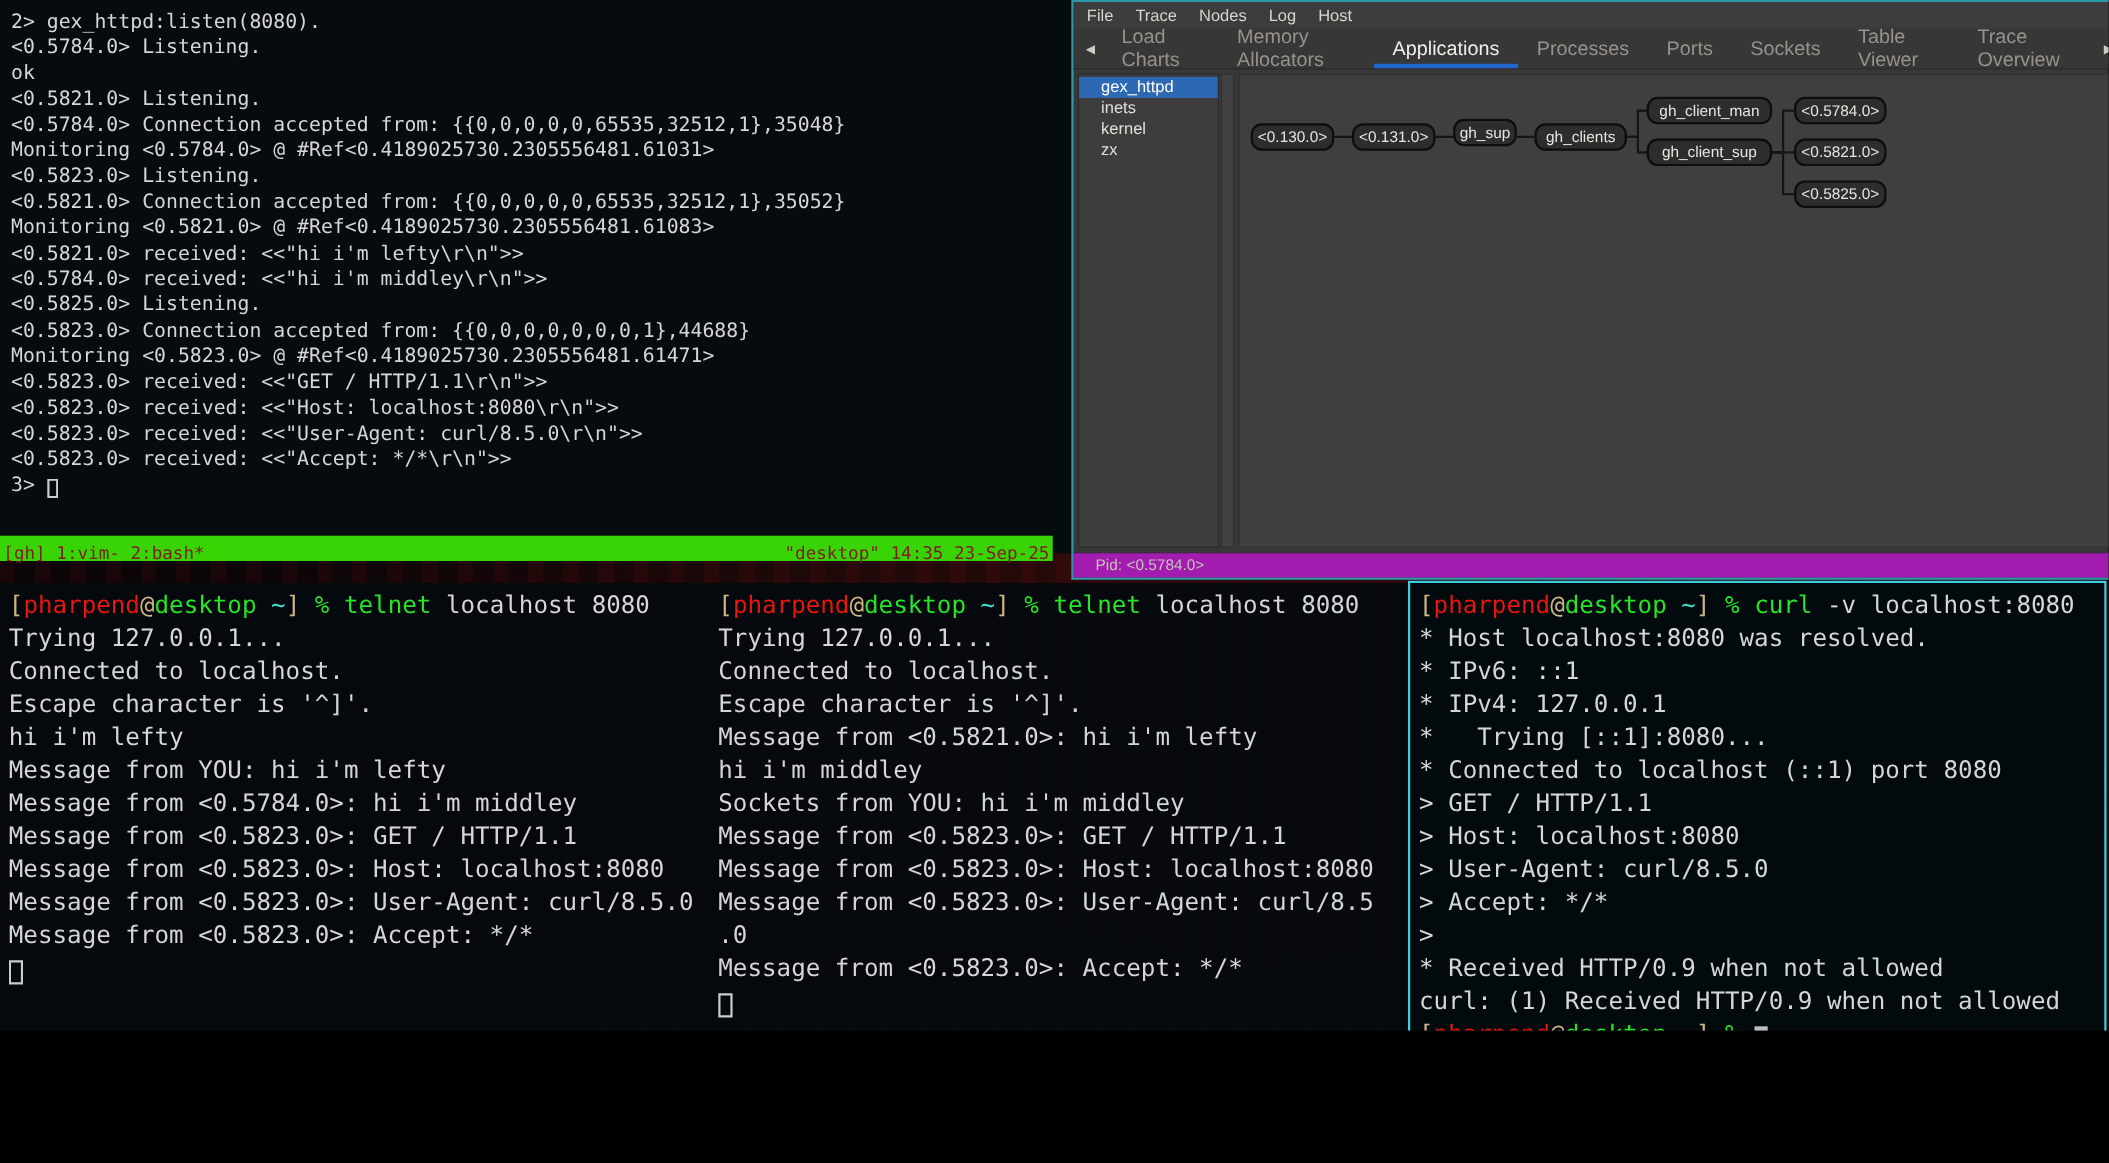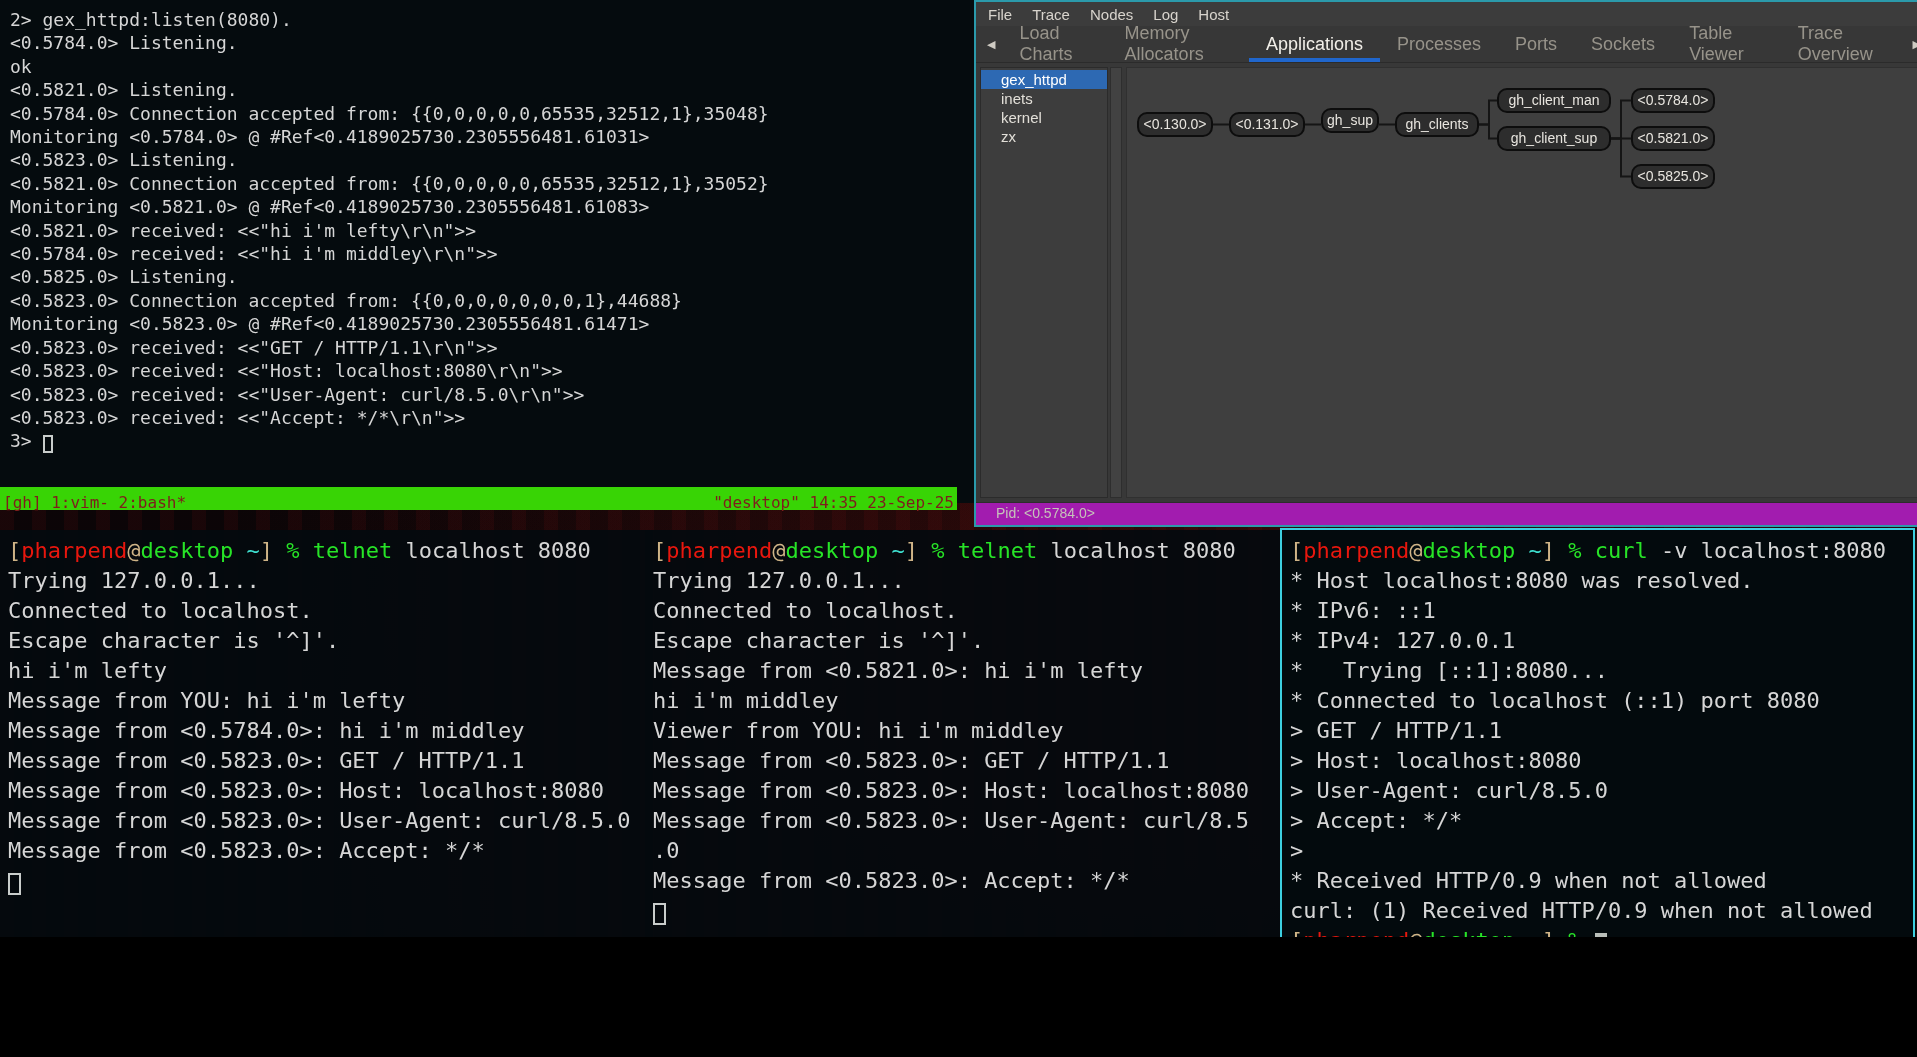--- a/index.html
+++ b/index.html
@@ -158,21 +158,21 @@
       <div class="t-line">Message from &lt;0.5823.0&gt;: Accept: */*</div>
       <div class="t-line"><span class="cursor hollow"></span></div>
     </div>
   <div class="term pane pane-mid">
       <div class="t-line"><span class="c-tan">[</span><span class="c-red">pharpend</span><span class="c-tan">@</span><span class="c-green">desktop</span><span class="c-cyan"> ~</span><span class="c-tan">]</span><span class="c-fg"> </span><span class="c-green">%</span><span class="c-fg"> </span><span class="c-green">telnet</span><span class="c-fg"> localhost 8080</span></div>
       <div class="t-line">Trying 127.0.0.1...</div>
       <div class="t-line">Connected to localhost.</div>
       <div class="t-line">Escape character is '^]'.</div>
       <div class="t-line">Message from &lt;0.5821.0&gt;: hi i'm lefty</div>
       <div class="t-line">hi i'm middley</div>
-      <div class="t-line">Viewer from YOU: hi i'm middley</div>
+      <div class="t-line">Sockets from YOU: hi i'm middley</div>
       <div class="t-line">Message from &lt;0.5823.0&gt;: GET / HTTP/1.1</div>
       <div class="t-line">Message from &lt;0.5823.0&gt;: Host: localhost:8080</div>
       <div class="t-line">Message from &lt;0.5823.0&gt;: User-Agent: curl/8.5</div>
       <div class="t-line">.0</div>
       <div class="t-line">Message from &lt;0.5823.0&gt;: Accept: */*</div>
       <div class="t-line"><span class="cursor hollow"></span></div>
     </div>
   <div class="term pane pane-right">
       <div class="t-line"><span class="c-tan">[</span><span class="c-red">pharpend</span><span class="c-tan">@</span><span class="c-green">desktop</span><span class="c-cyan"> ~</span><span class="c-tan">]</span><span class="c-fg"> </span><span class="c-green">%</span><span class="c-fg"> </span><span class="c-green">curl</span><span class="c-fg"> -v localhost:8080</span></div>
       <div class="t-line">* Host localhost:8080 was resolved.</div>

